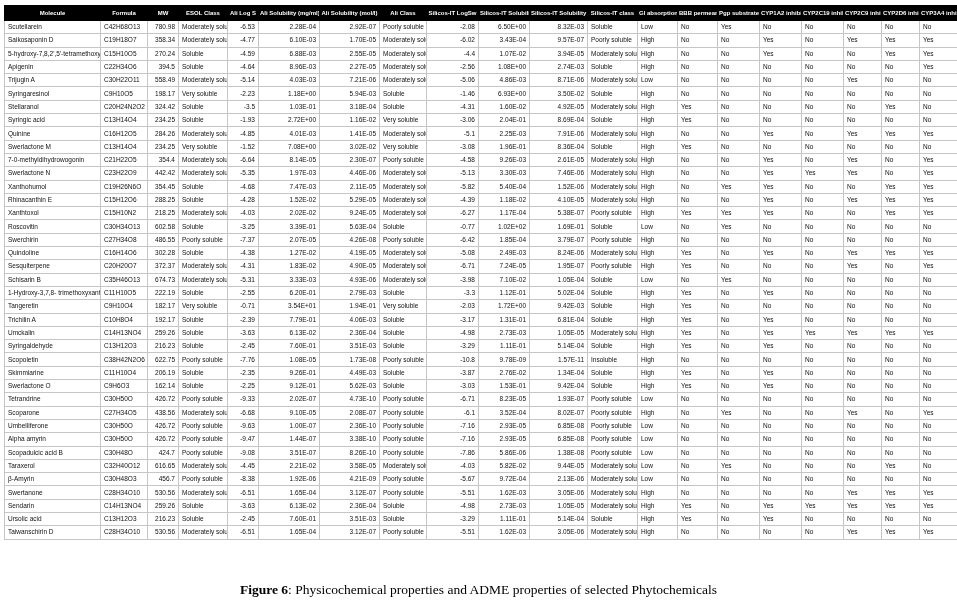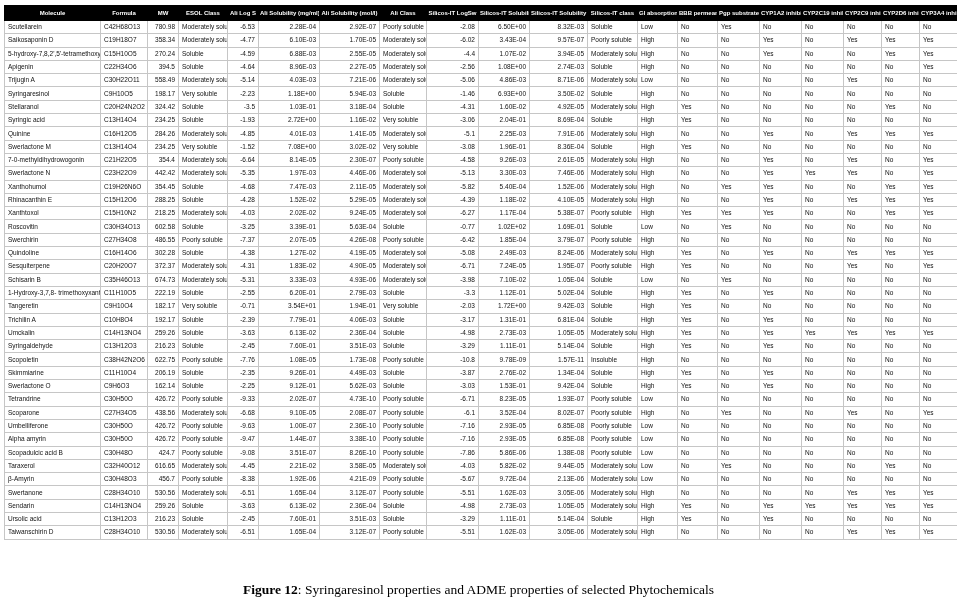--- a/index.html
+++ b/index.html
@@ -971,16 +971,16 @@
           <td>No</td>
           <td>No</td>
           <td>Yes</td>
           <td>Yes</td>
           <td>Yes</td>
         </tr>
       </tbody>
   </table>
 
   <div class="caption">
-    <span class="fig-label">Figure 12</span><span>: Syringaresinol properties and ADME properties of selected Phytochemicals</span>
+    <span class="fig-label">Figure 6</span><span>: Physicochemical properties and ADME properties of selected Phytochemicals</span>
   </div>
 
 </div>
 
 </body></html>

